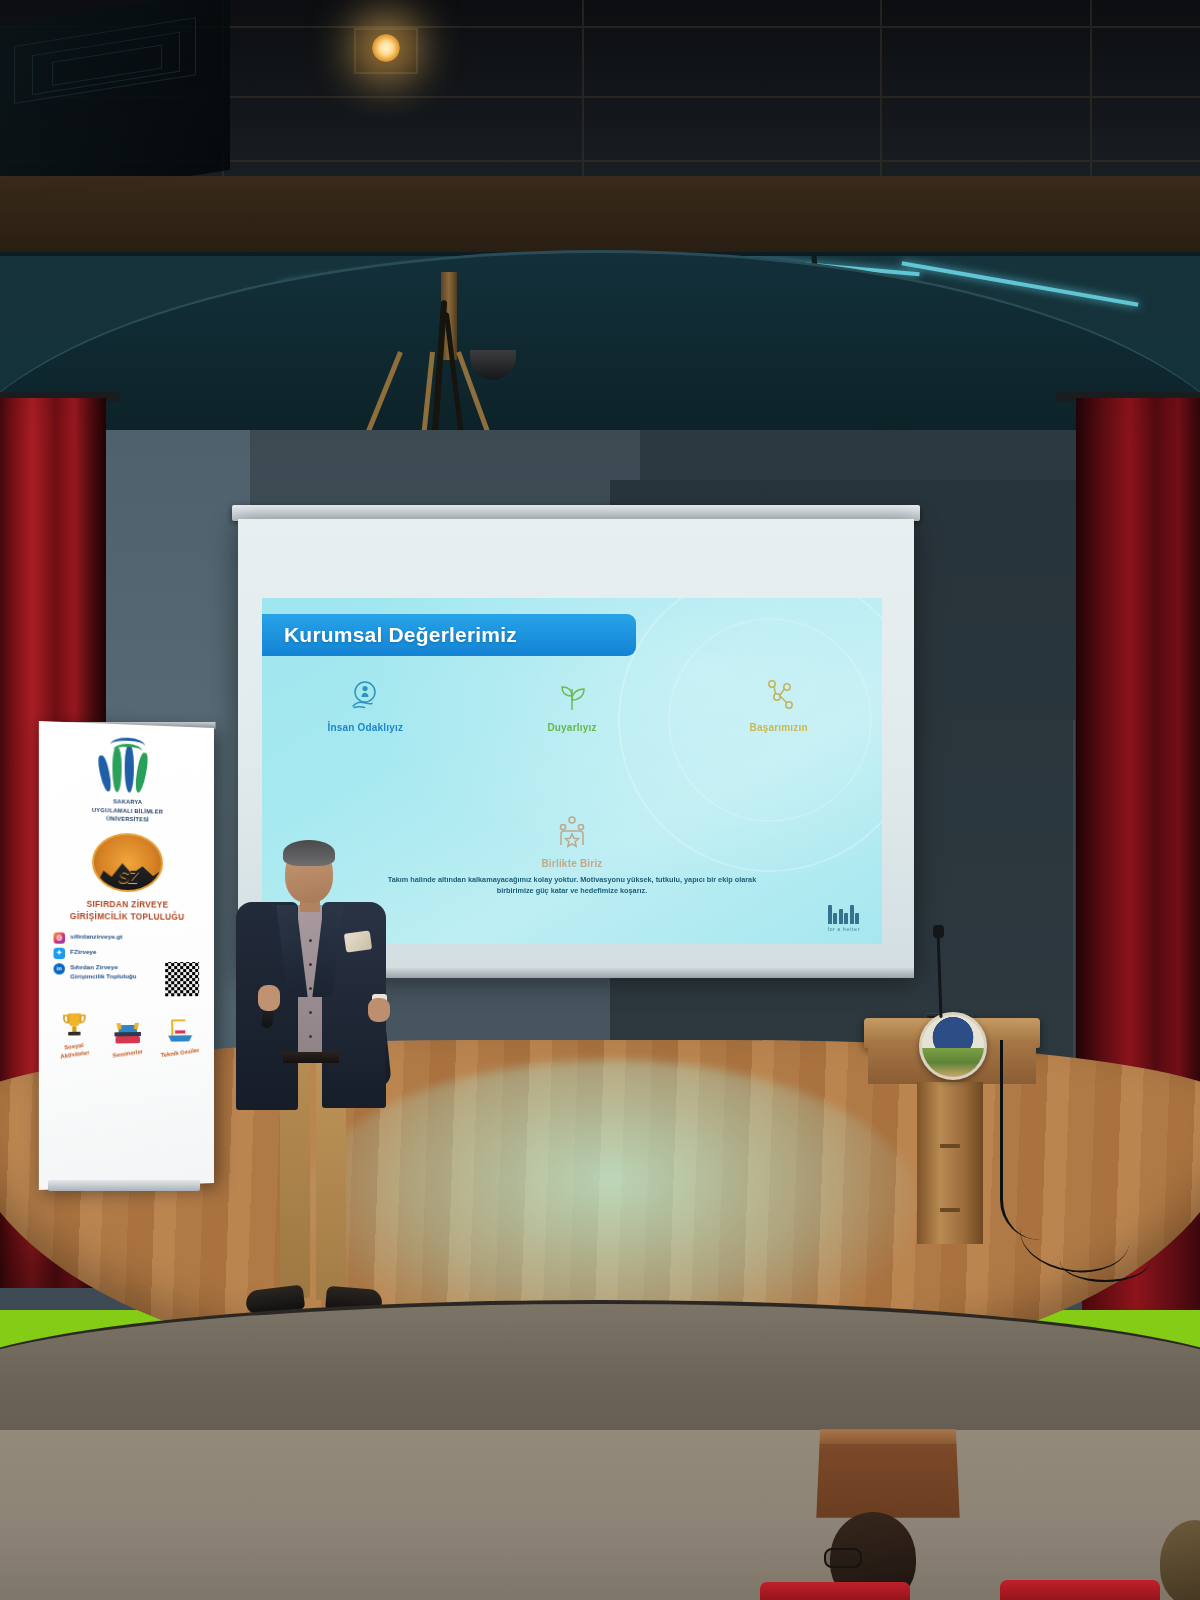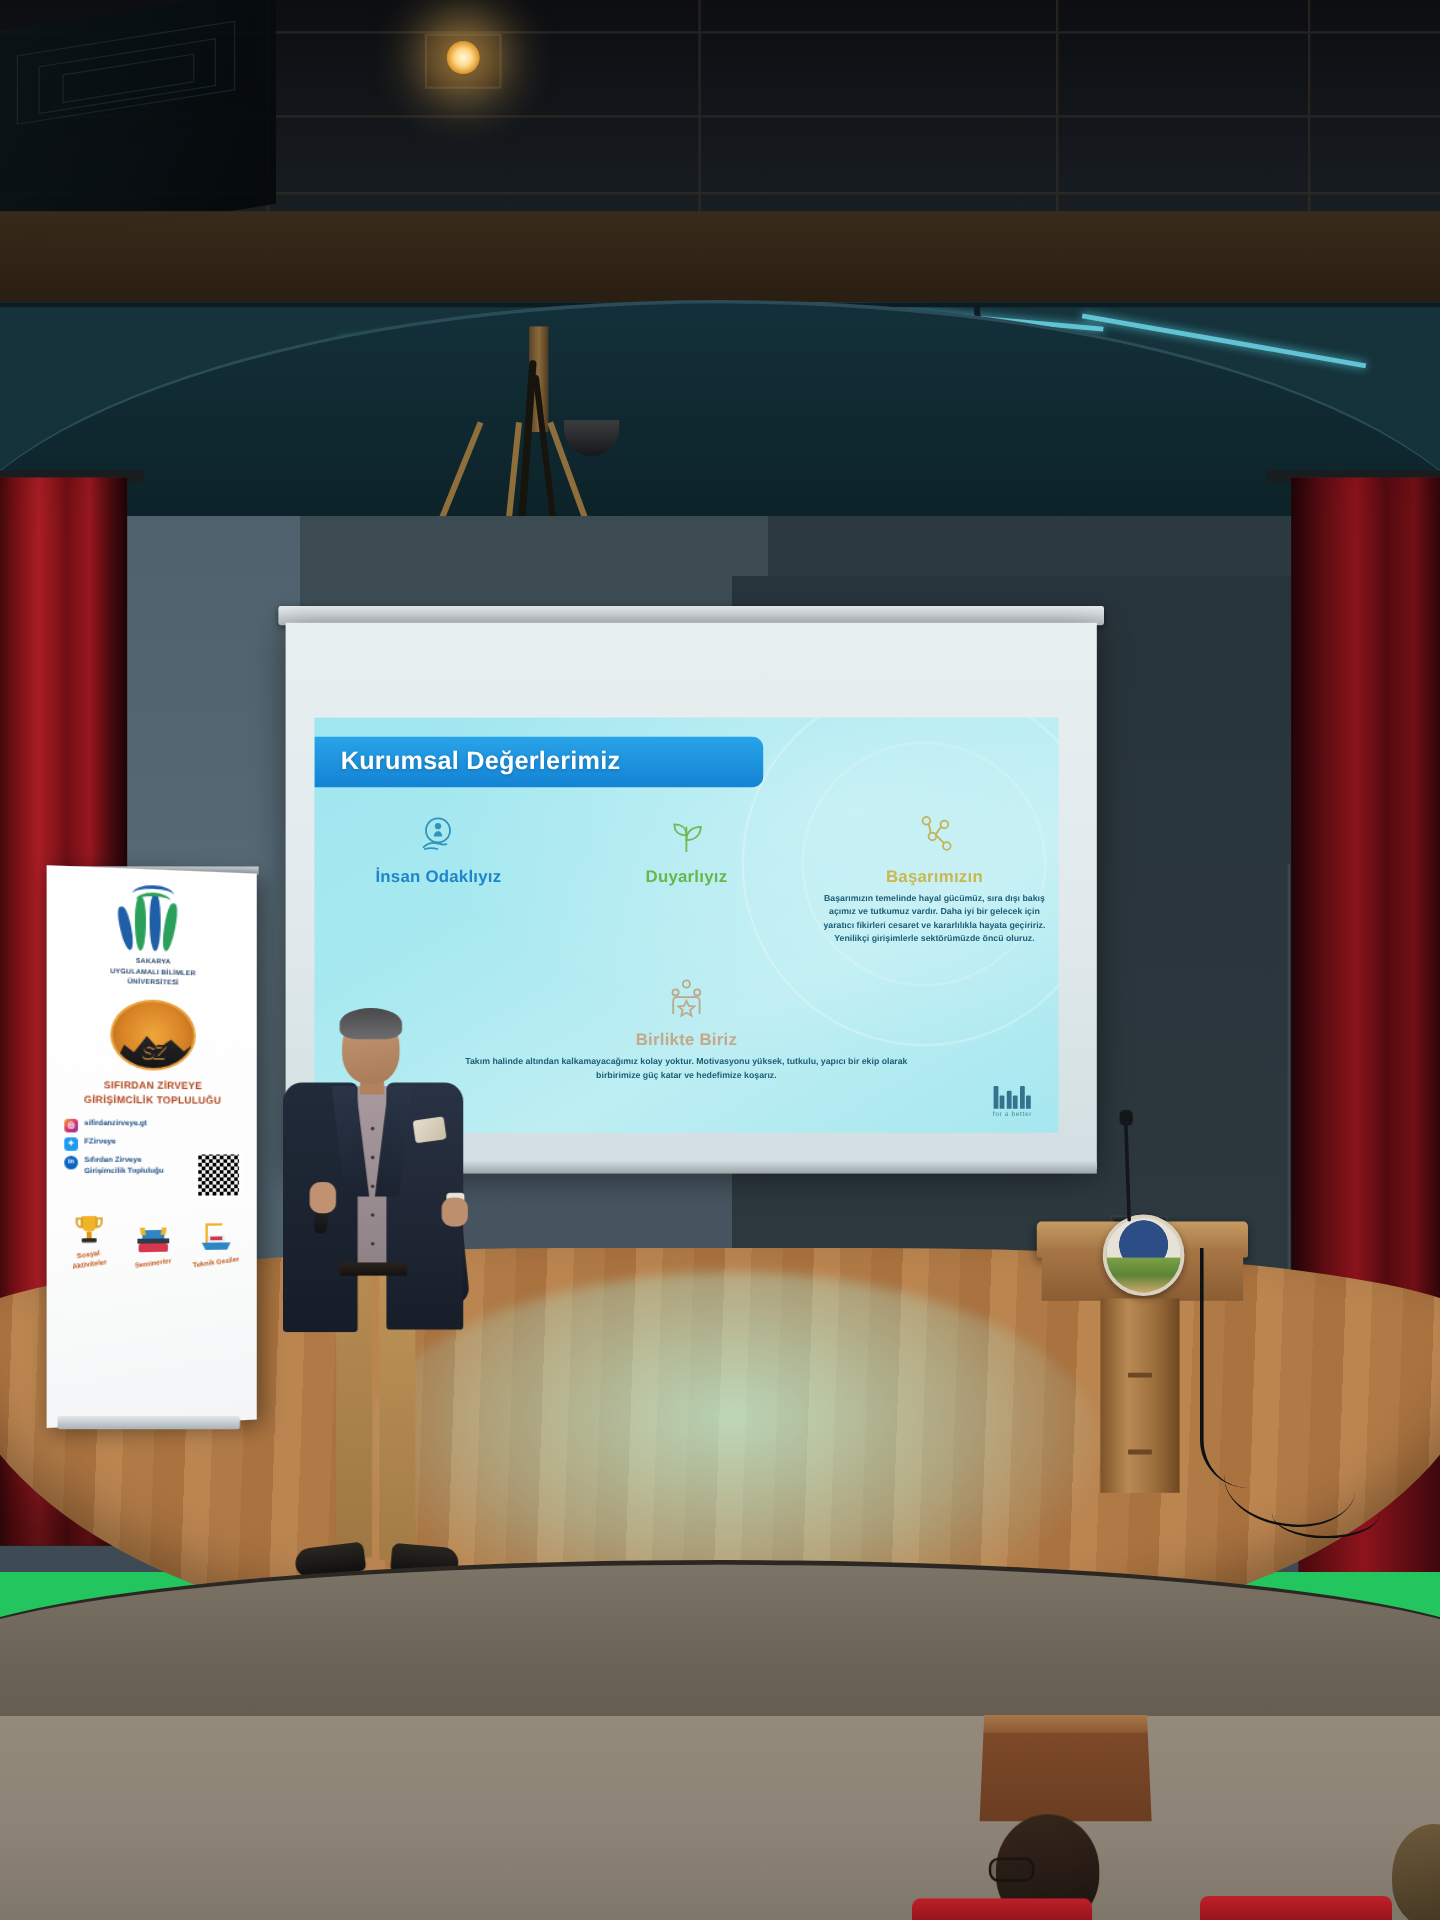--- a/index.html
+++ b/index.html
@@ -1,17 +1,17 @@
 <!DOCTYPE html>
 <html><head>
 <meta charset="utf-8">
 <style>
   html,body{margin:0;padding:0;background:#000;}
   body{font-family:"Liberation Sans",sans-serif;}
-  #scene{position:relative;width:1200px;height:1600px;overflow:hidden;background:#22c55e;}
+  #scene{position:relative;width:1200px;height:1600px;overflow:hidden;background:#84cc16;}
 
   
   .ceiling{position:absolute;left:0;top:0;width:1200px;height:300px;
     background:linear-gradient(180deg,#0c0e11 0%,#14181c 40%,#1d2328 75%,#2a2016 100%);}
   .ceil-grid{position:absolute;left:0;top:0;width:100%;height:230px;opacity:.55;}
   .cg-h{position:absolute;left:0;width:100%;height:2px;background:#3a332a;}
   .cg-v{position:absolute;top:0;height:230px;width:2px;background:#39322a;}
   .ceil-beam{position:absolute;left:0;top:176px;width:100%;height:76px;
     background:linear-gradient(180deg,#3b2b1a,#2a1e12);opacity:.95;}
   .spot-recess{position:absolute;left:354px;top:28px;width:60px;height:42px;
@@ -91,21 +91,21 @@
     background:linear-gradient(180deg,#28a3e8 0%,#1383d4 100%);
     border-radius:0 9px 9px 0;display:flex;align-items:center;padding-left:22px;z-index:3;}
   .title-bar span{color:#ffffff;font-size:21px;font-weight:bold;letter-spacing:.2px;
     text-shadow:0 1px 3px rgba(0,0,0,.22);}
 
   .row{position:absolute;display:flex;z-index:2;}
   .row1{left:0;top:74px;width:620px;}
   .row2{left:100px;top:210px;width:420px;}
   .val{flex:1;text-align:center;padding:0 10px;}
   .val .ic{height:44px;display:flex;align-items:flex-end;justify-content:center;margin-bottom:6px;}
-  .val h3{margin:0 0 5px;font-size:14px;font-weight:bold;letter-spacing:.2px;}
+  .val h3{margin:0 0 5px;font-size:10px;font-weight:bold;letter-spacing:.2px;}
   .val p{margin:0;font-size:7.3px;line-height:1.52;font-weight:bold;color:#1d5f77;}
 
   
   .ekol{position:absolute;right:22px;bottom:12px;text-align:center;z-index:3;opacity:.92;}
   .ekol .mark{display:flex;align-items:flex-end;justify-content:center;gap:1.5px;height:19px;}
   .ekol .mark i{display:block;width:4px;background:#2a6a86;border-radius:1px 1px 0 0;}
   .ekol .tag{font-size:5.5px;color:#3f7d96;letter-spacing:.5px;margin-top:2px;}
 
   
   .curtain{position:absolute;top:398px;}
@@ -356,21 +356,20 @@
         <div class="ic">
           <svg width="40" height="40" viewBox="0 0 40 40" fill="none" stroke="#c2b45a" stroke-width="1.5">
             <circle cx="13" cy="8" r="3.2"></circle>
               <circle cx="28" cy="11" r="3.2"></circle>
             <circle cx="18" cy="21" r="3.2"></circle>
               <circle cx="30" cy="29" r="3.2"></circle>
             <path d="M15 10.5 16.5 18M21 20l6.5 6.5M20.6 19.5 25.6 12.6"></path>
           </svg>
         </div>
         <h3 style="color:#c9b850">Başarımızın</h3>
-        <p>Başarımızın temelinde hayal gücümüz, sıra dışı bakış açımız ve tutkumuz vardır. Daha iyi bir gelecek için yaratıcı fikirleri cesaret ve kararlılıkla hayata geçiririz. Yenilikçi girişimlerle sektörümüzde öncü oluruz.</p>
       </div>
     </div>
 
     <div class="row row2">
 
       <div class="val">
         <div class="ic">
           <svg width="40" height="40" viewBox="0 0 40 40" fill="none" stroke="#bda88c" stroke-width="1.5">
             <circle cx="20" cy="8" r="3"></circle>
               <circle cx="11" cy="15" r="2.6"></circle>

